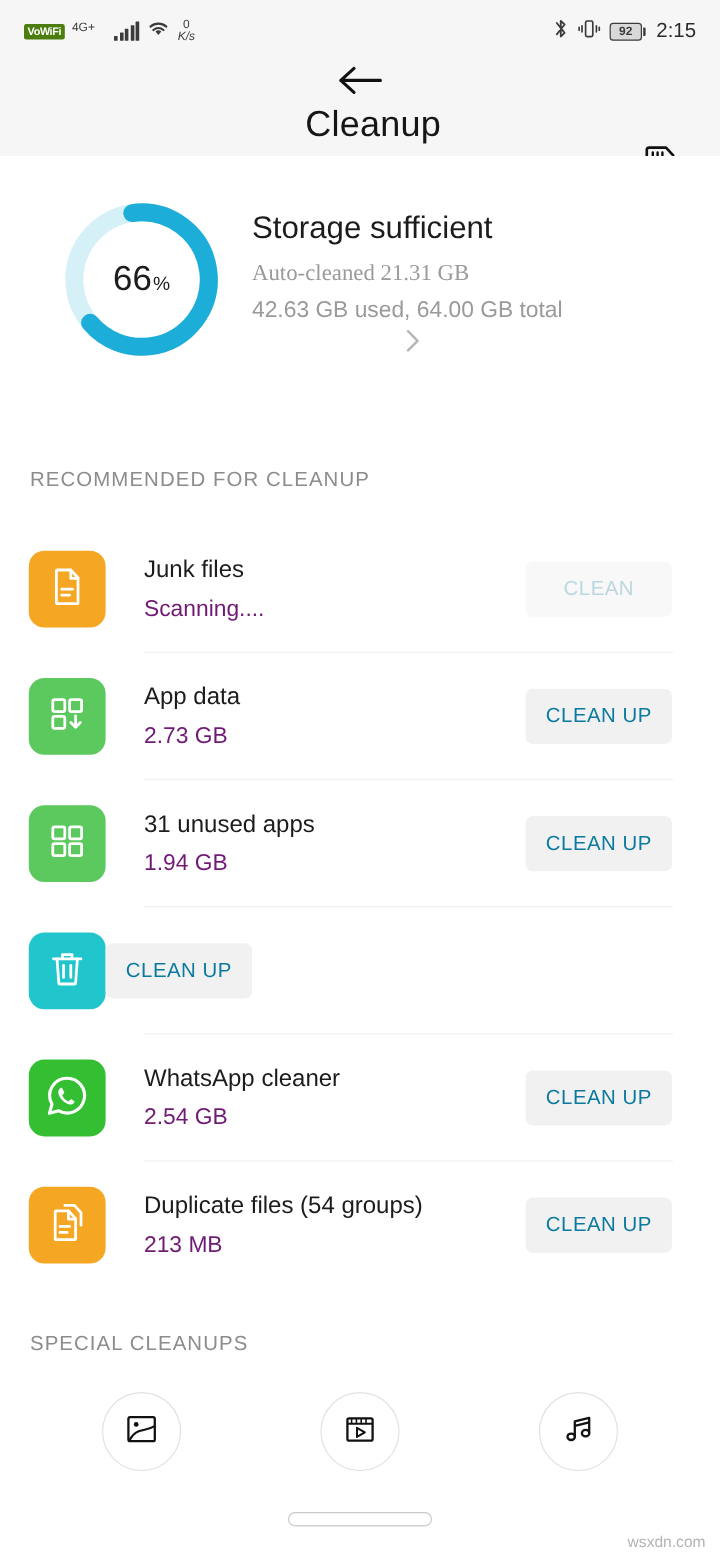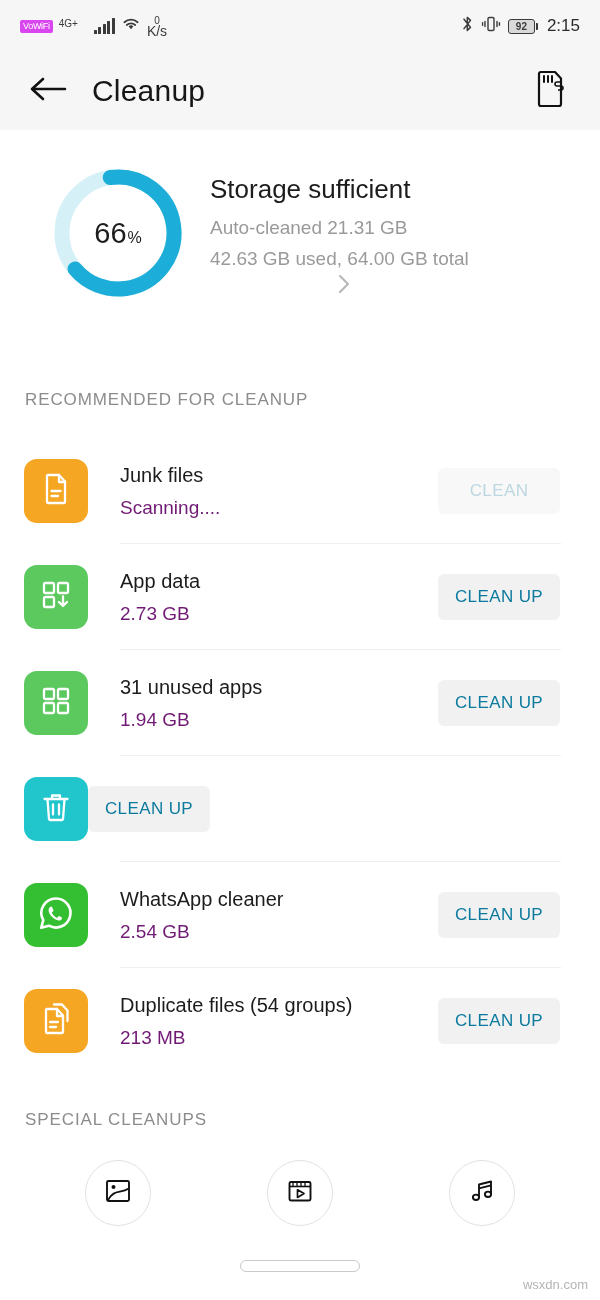--- a/index.html
+++ b/index.html
@@ -14,68 +14,68 @@
   
   .statusbar {
     position: absolute; top: 0; left: 0; width: 600px; height: 52px;
     background: #f6f6f6;
     display: flex; align-items: center; justify-content: space-between;
     padding: 0 20px;
   }
   .sb-left { display: flex; align-items: center; gap: 6px; }
   .sb-right { display: flex; align-items: center; gap: 7px; }
   .vowifi-badge {
-    background: #d946ef; color: #fff; font-size: 9px; font-weight: normal;
+    background: #4d7c0f; color: #fff; font-size: 9px; font-weight: bold;
     padding: 1px 3px; border-radius: 2px; letter-spacing: -0.3px;
     line-height: 11px;
   }
   .sig-wrap { display: flex; align-items: flex-end; gap: 16px; position: relative; }
   .gen-label { font-size: 10px; color: #3b3b3b; position: relative; top: -5px; }
   .bars { display: flex; align-items: flex-end; gap: 1.5px; height: 15px; }
   .bars i { width: 3px; background: #3b3b3b; display: block; border-radius: .5px; }
   .bars i:nth-child(1){height:4px} .bars i:nth-child(2){height:7px}
   .bars i:nth-child(3){height:10px} .bars i:nth-child(4){height:13px}
   .bars i:nth-child(5){height:16px}
   .rate { display: flex; flex-direction: column; align-items: center; line-height: 10px; }
   .rate .num { font-size: 10px; color: #3b3b3b; }
-  .rate .unit { font-size: 14px; color: #3b3b3b; }
+  .rate .unit { font-size: 10px; color: #3b3b3b; font-style: italic; }
   .batt {
     display: flex; align-items: center;
   }
   .batt-body {
     border: 1.4px solid #3b3b3b; border-radius: 3px;
     min-width: 27px; height: 15px; display: flex; align-items: center;
     justify-content: center; font-size: 10px; color: #3b3b3b; font-weight: bold;
     background: #d9d9d9;
   }
   .batt-cap { width: 2px; height: 7px; background: #3b3b3b; margin-left: 1px; border-radius: 0 1px 1px 0; }
   .clock { font-size: 17px; color: #2b2b2b; margin-left: 2px; }
 
   
   .appbar {
     position: absolute; top: 52px; left: 0; width: 600px; height: 78px;
-    background: #f6f6f6; display: flex; align-items: center; padding: 0 26px;
+    background: #f6f6f6; display: flex; align-items: center; padding: 0 26px; flex-direction: column;
   }
   .back-btn { width: 44px; height: 44px; display: flex; align-items: center; justify-content: center; }
   .app-title { font-size: 30px; color: #161616; margin-left: 22px; letter-spacing: .2px; }
   .sd-btn { margin-left: auto; width: 46px; height: 46px; display: flex; align-items: center; justify-content: center; }
 
   
   .summary { position: absolute; top: 130px; left: 0; width: 600px; height: 210px; background: #fff; }
   .ring-wrap { position: absolute; left: 50px; top: 35px; width: 136px; height: 136px; }
   .ring-pct {
     position: absolute; inset: 0; display: flex; align-items: baseline;
     justify-content: center; padding-top: 52px;
   }
   .ring-pct .n { font-size: 29px; color: #1d1d1d; }
   .ring-pct .s { font-size: 16px; color: #1d1d1d; margin-left: 1px; }
 
   .sum-text { position: absolute; left: 210px; top: 42px; }
   .sum-title { font-size: 26px; color: #1c1c1c; line-height: 34px; }
-  .sum-sub { font-size: 19px; color: #9a9a9a; margin-top: 9px; line-height: 26px; }
+  .sum-sub { font-size: 19px; color: #9a9a9a; margin-top: 9px; line-height: 26px; font-family: Liberation Serif, serif; }
   .sum-row { display: flex; align-items: center; margin-top: 5px; flex-direction: column; }
   .sum-sub2 { font-size: 19px; color: #9a9a9a; line-height: 26px; }
   .chev { margin-left: 10px; display: flex; align-items: center; }
 
   
   .section-label {
     position: absolute; left: 25px; font-size: 17px; color: #8c8c8c;
     letter-spacing: .9px;
   }
   #rec-label { top: 390px; }

